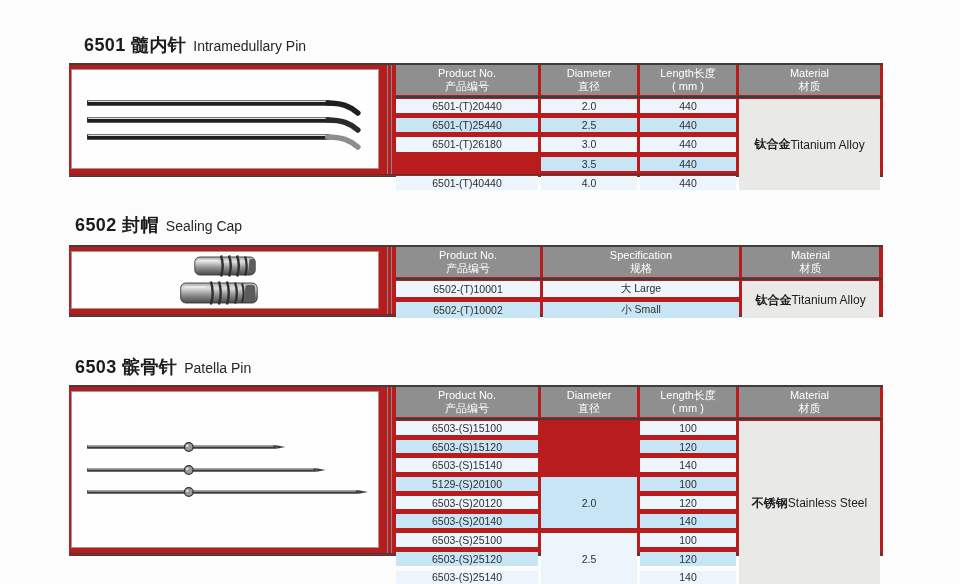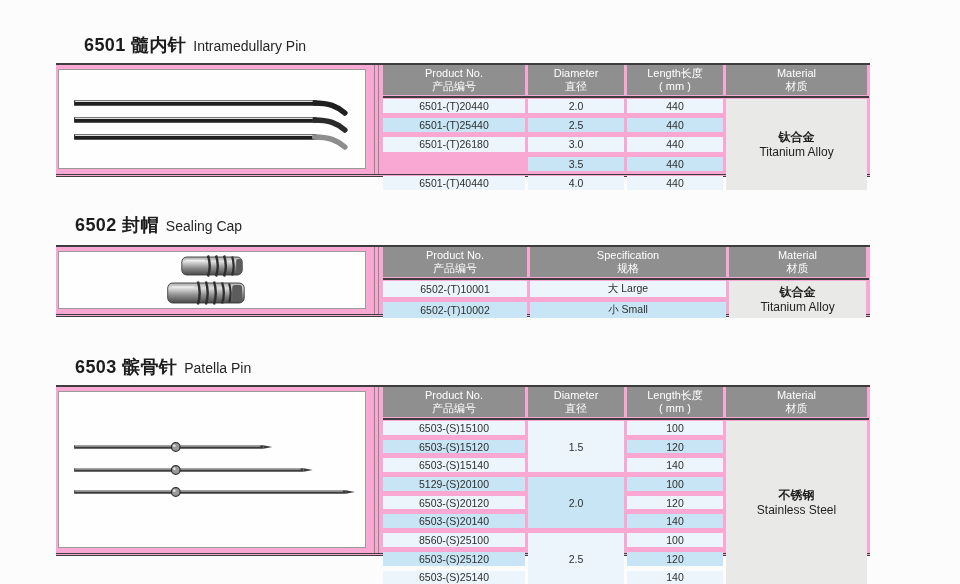--- a/index.html
+++ b/index.html
@@ -13,22 +13,22 @@
   
   .sec-head{position:absolute;white-space:nowrap;color:#1c1c1c}
   .sec-head .zh{font-size:18px;font-weight:bold;letter-spacing:.4px}
   .sec-head .en{font-size:14px;font-weight:normal;margin-left:7px;color:#262626}
   #head0{left:84px;top:33px}
   #head1{left:75px;top:213px}
   #head2{left:75px;top:355px}
 
   
   .sec-content{
-    position:absolute;left:56px;width:814px;box-sizing:border-box;
-    border-top:2px solid #3d3d3d;border-bottom:3px double #3d3d3d;background:#f9a8d4;
+    position:absolute;left:69px;width:814px;box-sizing:border-box;
+    border-top:2px solid #3d3d3d;border-bottom:3px double #3d3d3d;background:#b91c1c;
   }
   #content0{top:63px;height:114px}
   #content1{top:245px;height:72px}
   #content2{top:385px;height:171px}
 
   .img-panel{
     position:absolute;left:2px;top:4px;bottom:5px;width:306px;
     border:1px solid #9b9b9b;background:#fefefe;
   }
   .img-panel svg{position:absolute;left:0;top:0;width:100%;height:100%}
@@ -55,21 +55,21 @@
   #tbl0 .tbl-body{grid-auto-rows:14.2px}
   #tbl1 .tbl-body{grid-auto-rows:16px}
   #tbl2 .tbl-body{grid-auto-rows:13.7px}
 
   .cell{
     display:flex;align-items:center;justify-content:center;
     font-size:10.5px;color:#2e2e2e;overflow:hidden;
   }
   .cell.light{background:#ebf5fb}
   .cell.blue{background:#c7e5f5}
-  .cell.material{background:#e9e9e7;flex-direction:column;color:#1e1e1e}
+  .cell.material{background:#e9e9e7;flex-direction:row;color:#1e1e1e}
   .mat-zh{font-weight:bold;font-size:12px;line-height:14px}
   .mat-en{font-size:12px;line-height:14px;margin-top:1px}
 </style>
 </head>
 <body>
 
 <div class="sec-head" id="head0">
   <span class="zh">6501 髓内针</span><span class="en">Intramedullary Pin</span>
 </div>
 <div class="sec-content" id="content0">
@@ -258,27 +258,26 @@
         <div class="cell blue" style="grid-area: 2 / 1 / span 1;">6503-(S)15120</div>
         <div class="cell blue" style="grid-area: 2 / 3 / span 1;">120</div>
         <div class="cell light" style="grid-area: 3 / 1 / span 1;">6503-(S)15140</div>
         <div class="cell light" style="grid-area: 3 / 3 / span 1;">140</div>
         <div class="cell blue" style="grid-area: 4 / 1 / span 1;">5129-(S)20100</div>
         <div class="cell blue" style="grid-area: 4 / 3 / span 1;">100</div>
         <div class="cell light" style="grid-area: 5 / 1 / span 1;">6503-(S)20120</div>
         <div class="cell light" style="grid-area: 5 / 3 / span 1;">120</div>
         <div class="cell blue" style="grid-area: 6 / 1 / span 1;">6503-(S)20140</div>
         <div class="cell blue" style="grid-area: 6 / 3 / span 1;">140</div>
-        <div class="cell light" style="grid-area: 7 / 1 / span 1;">8560-(S)25100</div>
+        <div class="cell light" style="grid-area: 7 / 1 / span 1;">6503-(S)25100</div>
         <div class="cell light" style="grid-area: 7 / 3 / span 1;">100</div>
         <div class="cell blue" style="grid-area: 8 / 1 / span 1;">6503-(S)25120</div>
         <div class="cell blue" style="grid-area: 8 / 3 / span 1;">120</div>
         <div class="cell light" style="grid-area: 9 / 1 / span 1; text-align: right;">6503-(S)25140</div>
         <div class="cell light" style="grid-area: 9 / 3 / span 1;">140</div>
-        <div class="cell light" style="grid-area: 1 / 2 / span 3;">1.5</div>
         <div class="cell blue" style="grid-area: 4 / 2 / span 3;">2.0</div>
         <div class="cell light" style="grid-area: 7 / 2 / span 3;">2.5</div>
         <div class="cell material" style="grid-area: 1 / 4 / span 9;">
           <div class="mat-zh">不锈钢</div>
           <div class="mat-en">Stainless Steel</div>
         </div>
       </div>
     </div>
 </div>
 

